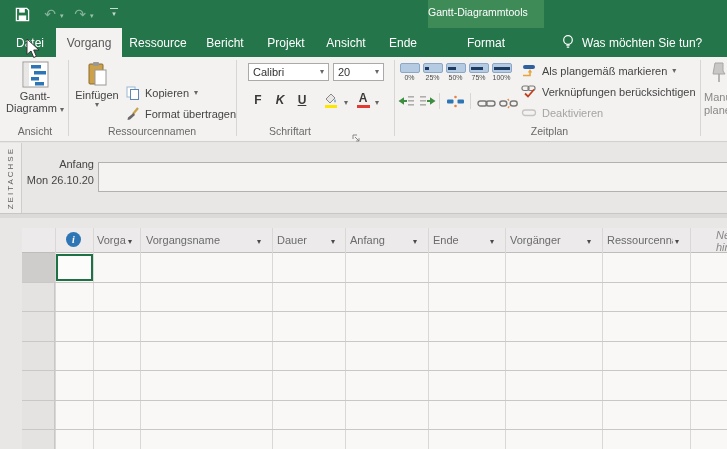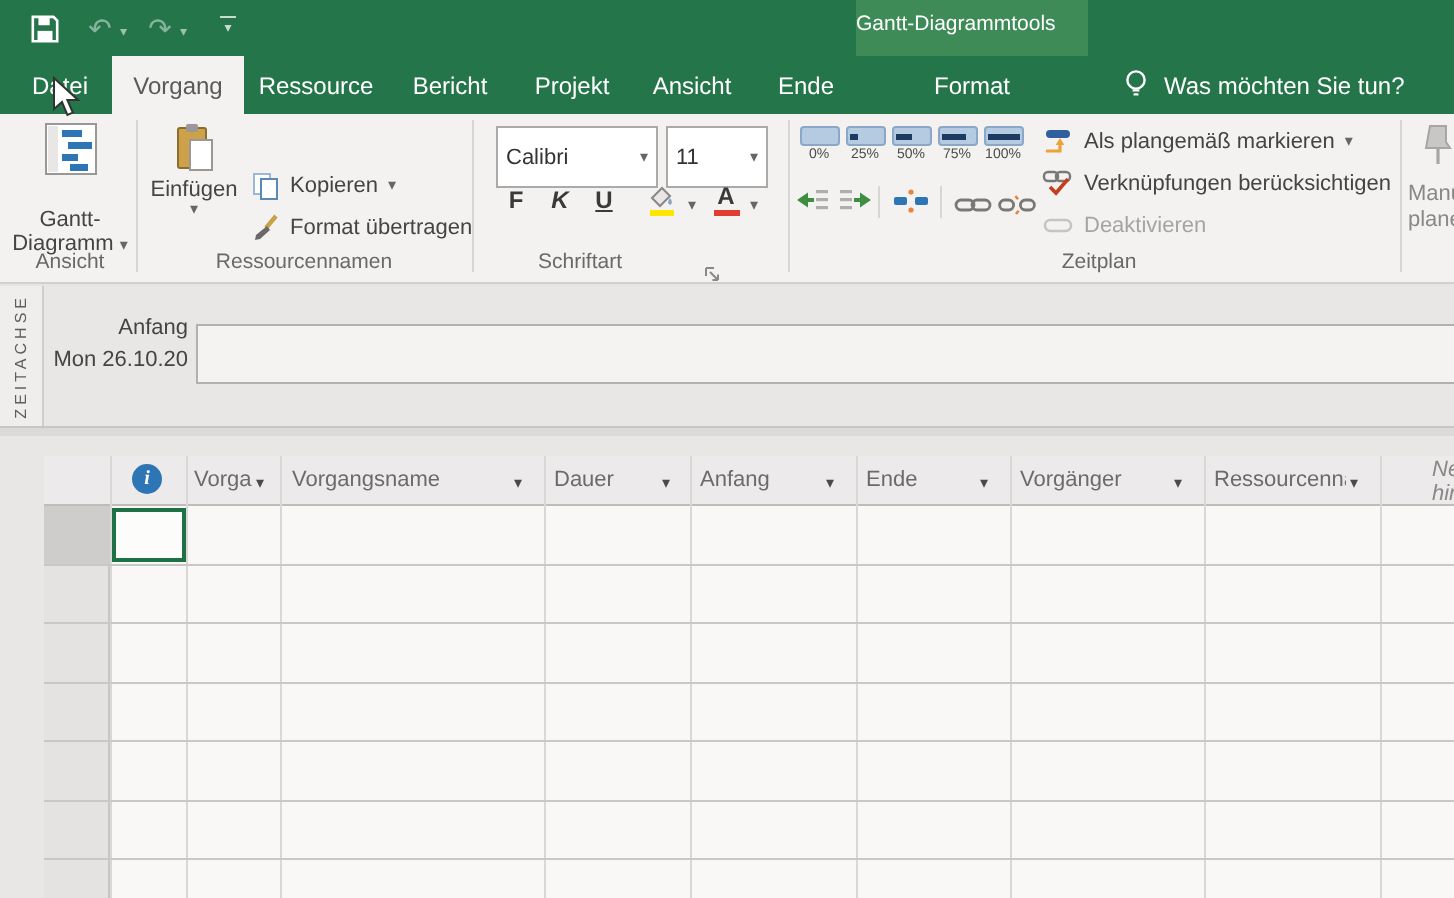--- a/index.html
+++ b/index.html
@@ -23,21 +23,21 @@
   
   .ribbon{left:0;top:57px;width:727px;height:84px;background:#f3f2f1;}
   .ribbon-border{left:0;top:141px;width:727px;height:1px;background:#d2d0ce;}
   .ribbon-border2{left:0;top:142px;width:727px;height:1px;background:#e7e5e3;}
   .vsep{width:1px;background:#d8d6d4;top:60px;height:76px;}
   .grouplabel{top:125px;font-size:10.5px;color:#696969;text-align:center;}
   .bigbtn{display:flex;flex-direction:column;align-items:center;font-size:11px;color:#444;}
   .cmdrow{display:flex;align-items:center;gap:5px;font-size:11px;color:#444;height:15px;}
   .caret{font-size:8px;color:#666;line-height:8px;}
   .combo{background:#fff;border:1px solid #acaaa8;display:flex;align-items:center;
-         font-size:11px;color:#333;justify-content:space-between;padding:0 4px;box-sizing:border-box;height:31px;}
+         font-size:11px;color:#333;justify-content:space-between;padding:0 4px;box-sizing:border-box;height:18px;}
   .fontbtn{font-size:12px;color:#3b3a39;display:flex;align-items:flex-start;justify-content:center;}
   .pctbtn{display:flex;flex-direction:column;align-items:center;width:21px;}
   .pctbar{width:18px;height:8px;background:#b5cbe2;border:1px solid #8aa7c8;border-radius:2px;position:relative;}
   .pctfill{position:absolute;left:1px;top:2.5px;height:3px;background:#1d3a63;}
   .pctlabel{font-size:7px;color:#4a4a4a;margin-top:1px;}
   .dis{color:#a6a4a2;justify-content:flex-end;}
   .pinlabel{font-size:11px;color:#8a8886;line-height:13px;}
   
   .tl-pane{left:0;top:143px;width:727px;height:70px;background:#e9e7e5;}
   .tl-strip{left:0;top:143px;width:21px;height:70px;background:#efeeec;border-right:1px solid #cfcdcb;
@@ -132,21 +132,21 @@
 
   <div class="abs bigbtn" style="left:6px;top:61px;width:58px;">
     <svg width="27" height="27" viewBox="0 0 27 27">
       <rect x="1" y="1" width="25" height="25" fill="#fff" stroke="#9a9896"></rect>
       <rect x="2" y="2" width="5" height="23" fill="#e9e7e5"></rect>
       <rect x="9" y="4" width="10" height="3.5" fill="#2e75b5"></rect>
       <rect x="12" y="10" width="12" height="3.5" fill="#2e75b5"></rect>
       <rect x="9" y="16" width="8" height="3.5" fill="#2e75b5"></rect>
       <rect x="13" y="21" width="9" height="3.5" fill="#2e75b5"></rect>
     </svg>
-    <span style="margin-top:16px;">Gantt-</span>
+    <span style="margin-top:2px;">Gantt-</span>
     <span><span>Diagramm</span> <span class="caret">▾</span></span>
   </div>
   <div class="abs grouplabel" style="left:6px;width:58px;">Ansicht</div>
 
   <div class="abs bigbtn" style="left:74px;top:61px;width:46px;">
     <svg width="21" height="26" viewBox="0 0 21 26">
       <rect x="2" y="3" width="14" height="20" fill="#cda04a" stroke="#8a6d2f" rx="1"></rect>
       <rect x="6" y="1" width="6" height="4" fill="#9a9896" rx="1"></rect>
       <rect x="8" y="9" width="11" height="15" fill="#fff" stroke="#9a9896"></rect>
     </svg>
@@ -168,21 +168,21 @@
     </svg>
     <span>Format übertragen</span>
   </div>
   <div class="abs grouplabel" style="left:80px;width:144px;">Ressourcennamen</div>
 
   <div class="abs combo" style="left:248px;top:63px;width:81px;">
     <span>Calibri</span>
     <span class="caret">▾</span>
   </div>
   <div class="abs combo" style="left:333px;top:63px;width:51px;">
-    <span>11</span>
+    <span>20</span>
     <span class="caret">▾</span>
   </div>
   <div class="abs fontbtn" style="left:250px;top:93px;width:16px;font-weight:bold;">F</div>
   <div class="abs fontbtn" style="left:272px;top:93px;width:16px;font-style:italic;font-weight:bold;">K</div>
   <div class="abs fontbtn" style="left:294px;top:93px;width:16px;text-decoration:underline;font-weight:bold;">U</div>
   <div class="abs" style="left:322px;top:92px;width:20px;">
     <svg width="17" height="17" viewBox="0 0 17 17">
       <path d="M4,7 L9,2 L13,6 L8,11 Z" fill="#e9e7e5" stroke="#8a8886"></path>
       <path d="M13,7 q2,2.5 0,3.5 q-2,-1 0,-3.5" fill="#8aa7c8"></path>
       <rect x="3" y="13" width="12" height="3" fill="#ffe600"></rect>

